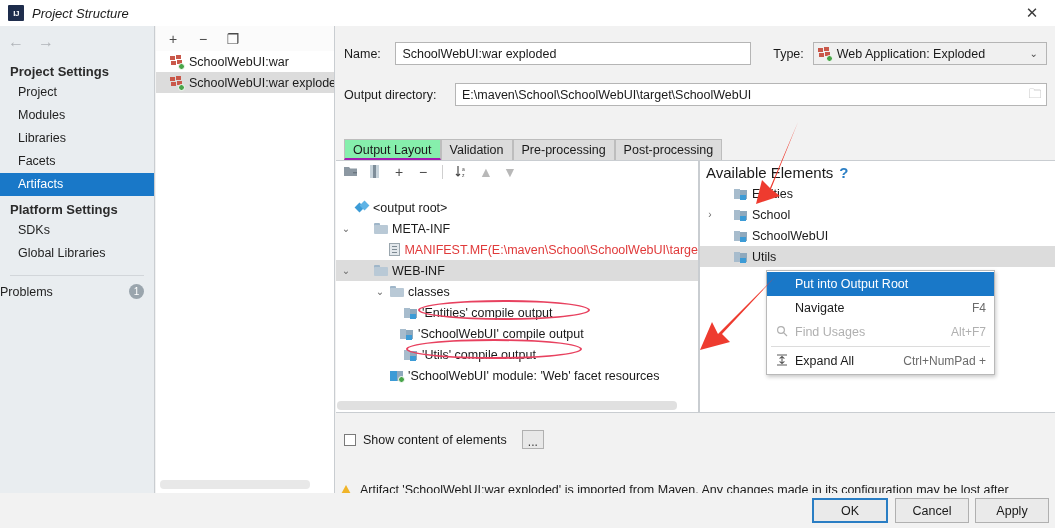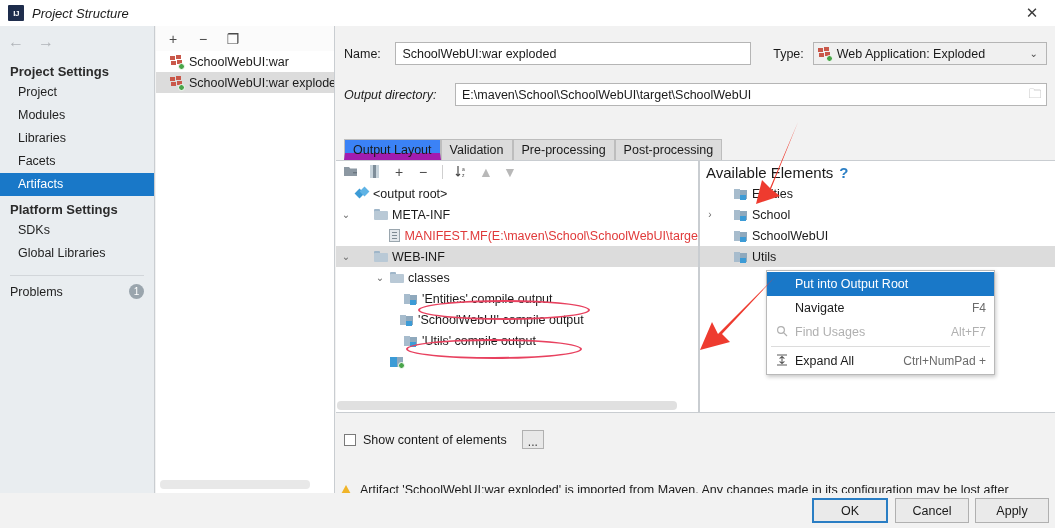--- a/index.html
+++ b/index.html
@@ -46,21 +46,21 @@
   .nav-arrow { font-size: 16px; color: #b0b4b8; line-height: 1; }
   .side-group {
     padding: 6px 0 2px 10px; font-weight: bold; font-size: 13px; color: #2b2b2b;
   }
   .side-item {
     height: 23px; line-height: 23px; padding-left: 18px; font-size: 12.5px; color: #1f1f1f;
   }
   .side-item.selected { background: #1978c8; color: #ffffff; }
   .side-sep { margin: 10px 10px 4px 10px; border-top: 1px solid #d2d6da; }
   .problems-row {
-    height: 23px; display: flex; align-items: center; padding-left: 10px; padding-right: 10px;
+    height: 23px; display: flex; align-items: center; padding-right: 10px;
   }
   .problems-label { font-size: 12.5px; color: #1f1f1f; flex: 1; }
   .badge {
     width: 15px; height: 15px; border-radius: 50%;
     background: #9aa5ad; color: #fff; font-size: 10px;
     display: flex; align-items: center; justify-content: center;
   }
   .help-circle {
     position: absolute; left: 8px; top: 500px; width: 16px; height: 16px;
     border-radius: 50%; background: #1a7fd4; color: #fff;
@@ -123,21 +123,21 @@
     width: 12px; height: 12px; border: 1px solid #7a7a7a; background: #fff;
     display: inline-block; flex: 0 0 auto;
   }
 
   
   .tabstrip { position: absolute; left: 344px; top: 139px; display: flex; align-items: flex-end; }
   .tab {
     height: 21px; line-height: 20px; padding: 0 8px; font-size: 12.5px;
     background: #dcdcdc; border: 1px solid #bdbdbd; border-bottom: none; color: #1a1a1a;
   }
-  .tab.active { background: #3b82f6; border-bottom: 7px solid #a21caf; }
+  .tab.active { background: #86efac; border-bottom: 2px solid #a21caf; }
 
   
   .pane-left {
     position: absolute; left: 336px; top: 160px; width: 363px; height: 253px;
     background: #ffffff; border: 1px solid #c9cdd1; border-left: none;
   }
   .pane-right {
     position: absolute; left: 699px; top: 160px; width: 356px; height: 253px;
     background: #ffffff; border: 1px solid #c9cdd1; border-right: none;
   }
@@ -319,21 +319,21 @@
             <i class="b3"></i>
             <i class="b4"></i>
             <i class="dot"></i>
         </span>
         <span>Web Application: Exploded</span>
         <span class="caret">⌄</span>
       </span>
     </div>
 
     <div class="form-row" style="position:absolute; left:0; top:57px; width:719px;">
-      <span class="lbl" style="width:111px;font-style:italic;">Output directory:</span>
+      <span class="lbl" style="width:111px;">Output directory:</span>
       <span class="txt-input" style="width:592px; position:relative;">
         <span>E:\maven\School\SchoolWebUI\target\SchoolWebUI</span>
         <span class="folder-btn" style="position:absolute; right:0; top:0; height:21px;">🗀</span>
       </span>
     </div>
 
     <div class="form-row" style="position:absolute; left:0; top:112px; width:719px; gap:7px;">
       <span class="cb"></span>
       <span class="lbl">Include in project build</span>
     </div>
@@ -367,21 +367,21 @@
         <svg width="14" height="13" viewBox="0 0 14 13">
             <path d="M3 1v10M1 9l2 2 2-2" stroke="#4a4a4a" fill="none" stroke-width="1.2"></path>
             <text x="7" y="6" font-size="5" fill="#4a4a4a">a</text>
             <text x="7" y="12" font-size="5" fill="#4a4a4a">z</text>
           </svg>
       </span>
       <span class="tb-ico" style="color:#b8b8b8;">▲</span>
       <span class="tb-ico" style="color:#b8b8b8;">▼</span>
     </div>
 
-    <div class="tree-row" style="padding-left:4px;">
+    <div class="tree-row" style="padding-left:4px;margin-top:14px;">
       <span class="twisty"></span>
       <span class="ico-root">
           <i class="d1"></i>
           <i class="d2"></i>
         </span>
       <span>&lt;output root&gt;</span>
     </div>
 
     <div class="tree-row" style="padding-left:4px;">
       <span class="twisty">⌄</span>
@@ -455,20 +455,21 @@
     </div>
 
     <div class="tree-row" style="padding-left:4px;">
       <span class="twisty"></span>
         <span style="width:30px;"></span>
       <span class="ico-facet">
           <i class="l"></i>
           <i class="r"></i>
           <i class="dot"></i>
         </span>
+      <span>'SchoolWebUI' module: 'Web' facet resources</span>
     </div>
 
     <div class="hscroll" style="width:340px;"></div>
   </div>
 
   <div class="pane-right">
     <div class="avail-header">
       <span>Available Elements</span>
       <span class="qmark">?</span>
     </div>

